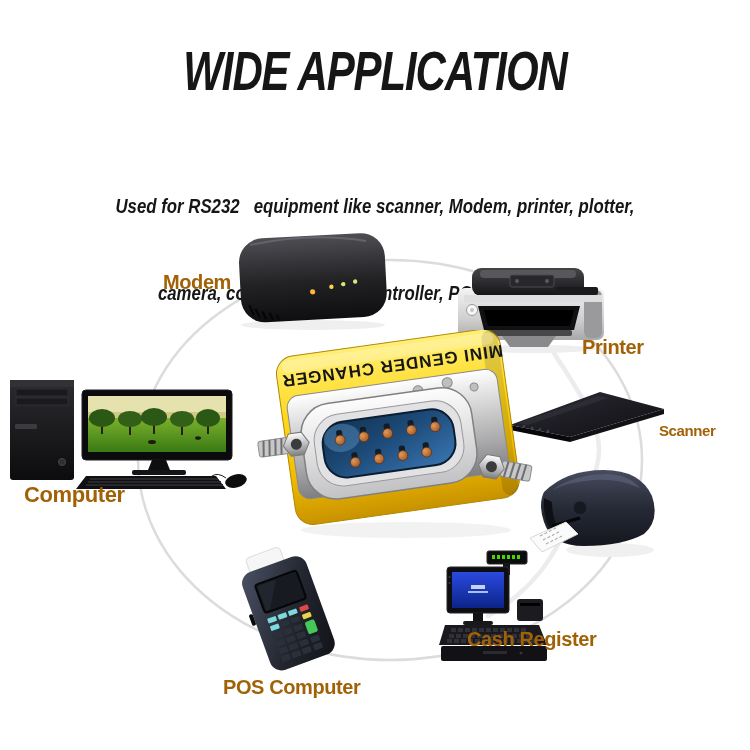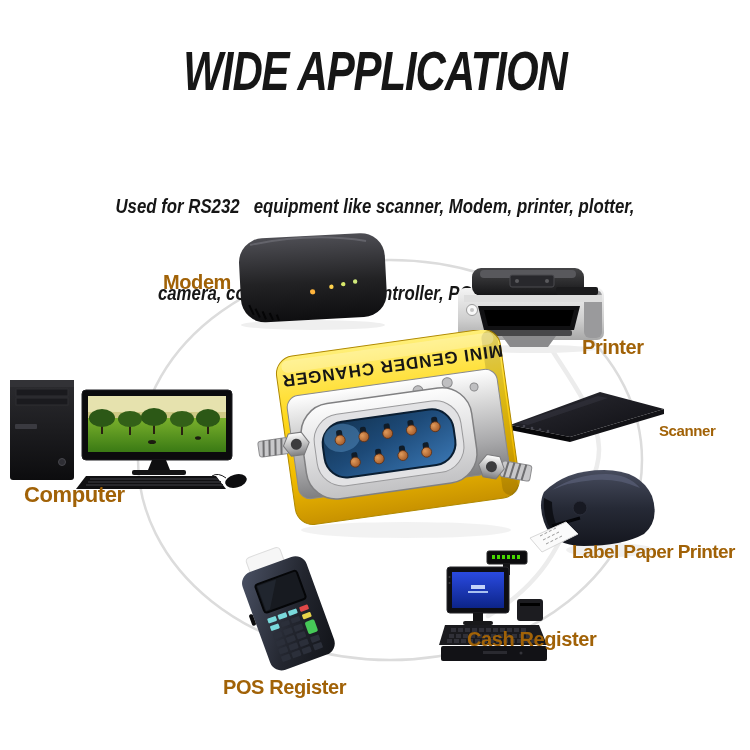--- a/index.html
+++ b/index.html
@@ -373,18 +373,17 @@
         <polygon points="243,150 236.5,161.3 223.5,161.3 217,150 223.5,138.7 236.5,138.7" fill="url(#ag2)" stroke="#7a7a7c"></polygon>
         <circle cx="230" cy="150" r="5.5" fill="#3c3c3e"></circle>
       </g>
       <text x="146" y="42" transform="rotate(180 146 36)" text-anchor="middle" font-family="Liberation Sans, sans-serif" font-size="17" font-weight="bold" letter-spacing="1" fill="#161616">MINI GENDER CHANGER</text>
     </g>
   </svg>
 
   <div class="lbl lbl-modem">Modem</div>
   <div class="lbl lbl-printer">Printer</div>
   <div class="lbl lbl-scanner">Scanner</div>
-  <div class="lbl lbl-lpp">Label Paper Printer</div>
   <div class="lbl lbl-cash">Cash Register</div>
-  <div class="lbl lbl-pos">POS Register</div>
+  <div class="lbl lbl-pos">POS Computer</div>
   <div class="lbl lbl-computer">Computer</div>
 
 </div>
 
 </body></html>

